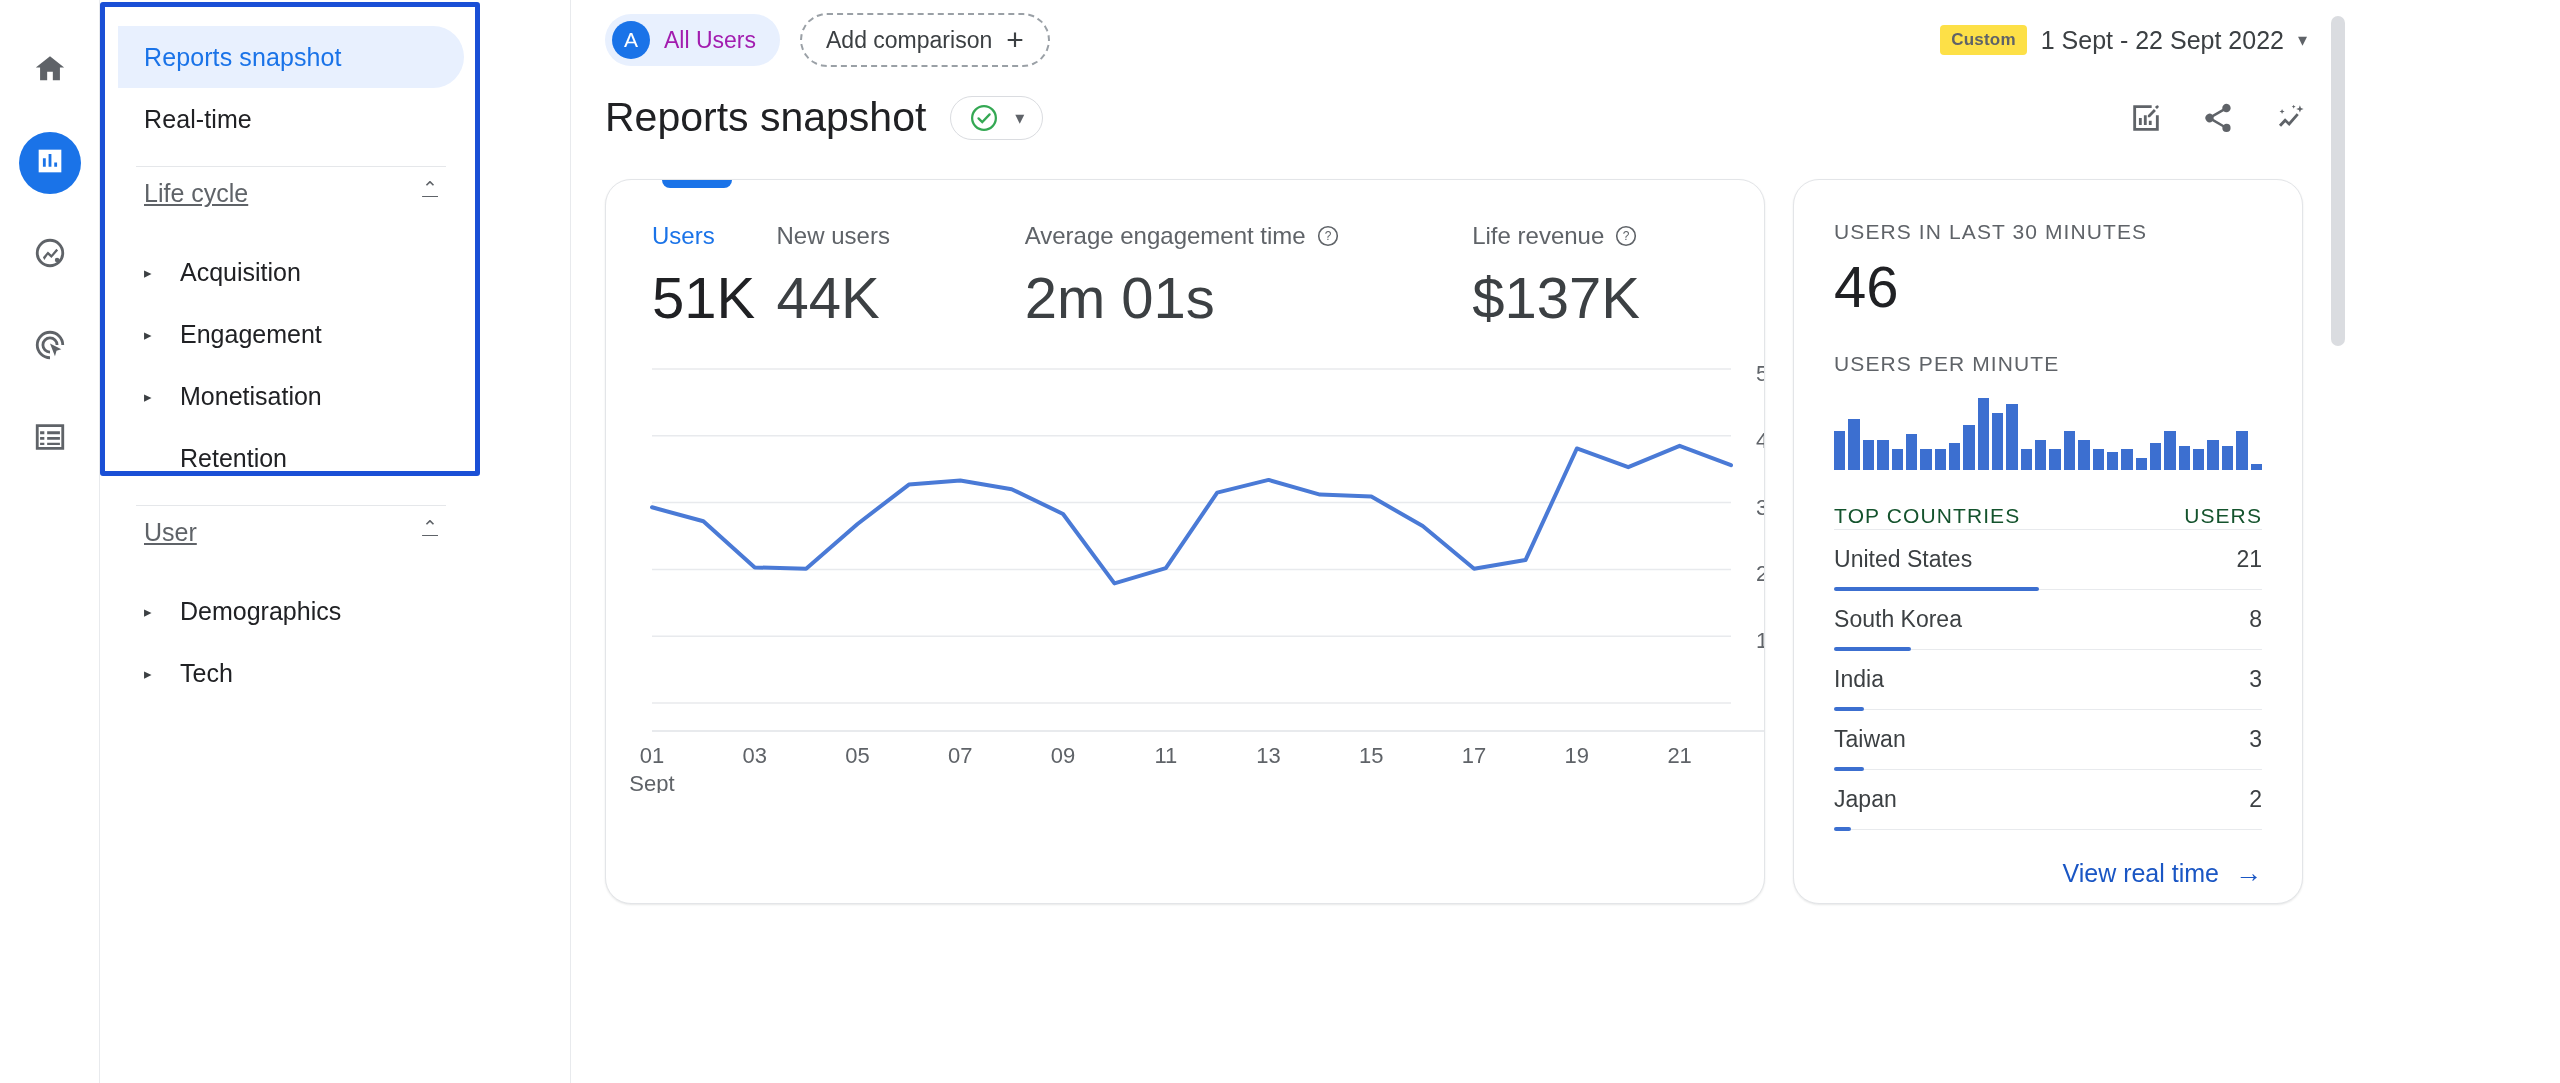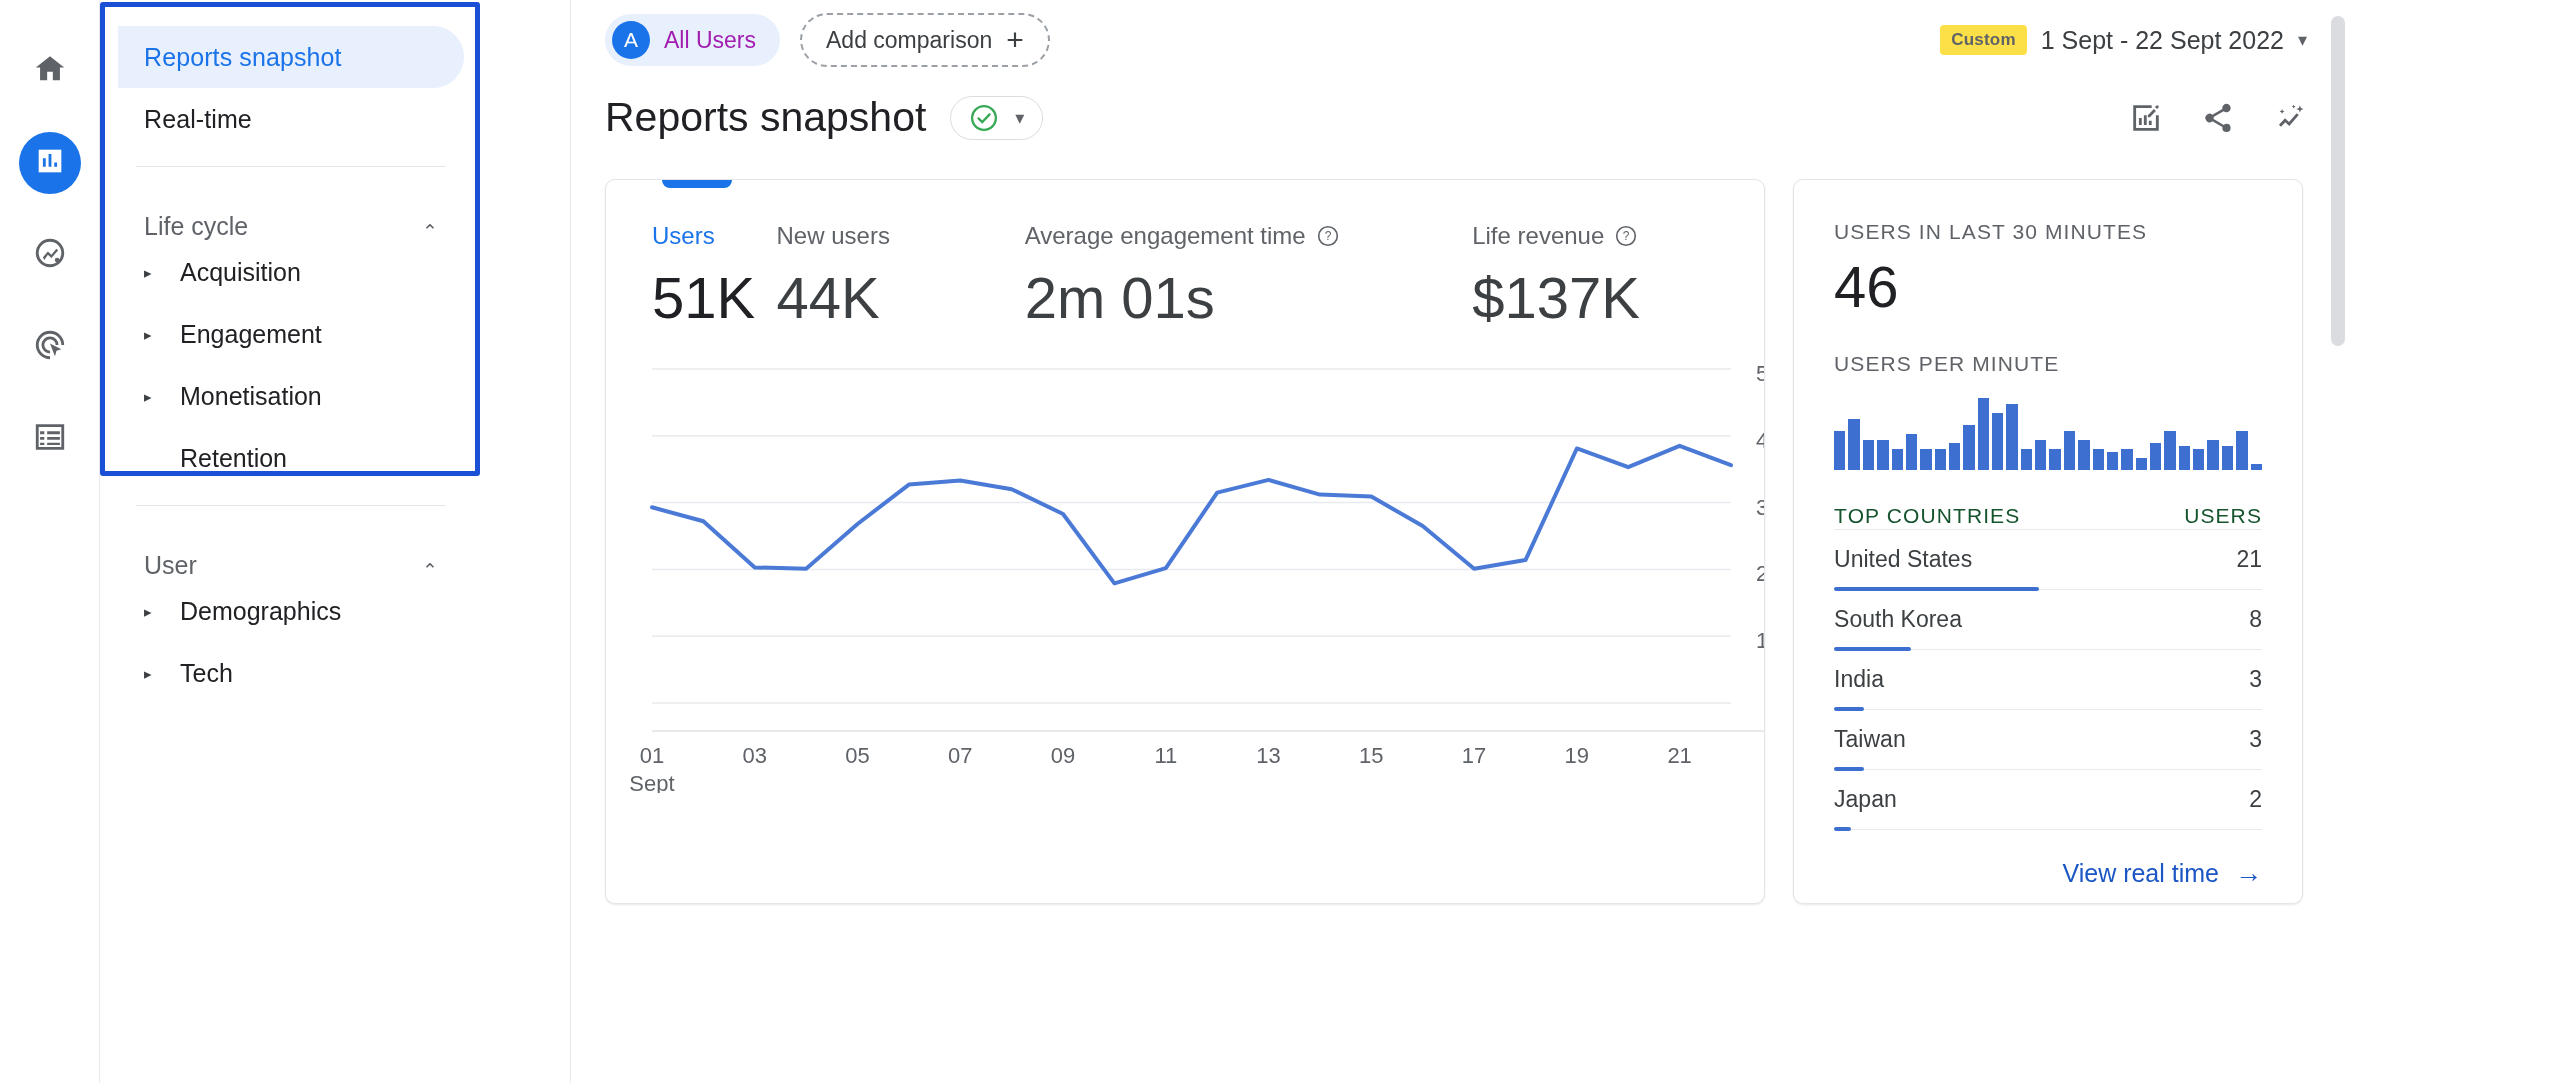--- a/index.html
+++ b/index.html
@@ -39,22 +39,22 @@
     padding: 18px 12px 0 12px; background: #fff;
   }
   .nav-item {
     height: 62px; display: flex; align-items: center;
     padding: 0 26px; border-radius: 0 40px 40px 0;
     font-size: 25px; color: #202124; cursor: pointer; letter-spacing: .1px;
   }
   .nav-item.selected { background: #e8f0fe; color: #1a73e8; font-weight: 500; }
   .nav-sep { height: 1px; background: #e5e7ea; margin: 16px 18px 12px 18px; }
   .nav-group {
-    height: 62px; display: flex; align-items: flex-end; justify-content: space-between;
-    padding: 0 26px 0 26px; font-size: 25px; color: #5f6368; cursor: pointer;
+    height: 62px; display: flex; align-items: flex-start; justify-content: space-between;
+    padding: 0 26px 0 26px; font-size: 25px; color: #5f6368; cursor: pointer; text-decoration: underline;
   }
   .nav-group .chev { font-size: 19px; color: #5f6368; line-height: 1; }
   .nav-sub {
     height: 62px; display: flex; align-items: center;
     padding-left: 26px; font-size: 25px; color: #202124; cursor: pointer;
   }
   .nav-sub .caret {
     width: 26px; display: inline-block; font-size: 15px; color: #3c4043; line-height: 1;
   }
   .nav-sub .caret.empty { visibility: hidden; }
@@ -99,21 +99,21 @@
     border: 1px solid #dadce0; border-radius: 40px; padding: 6px 18px; cursor: pointer;
   }
   .check-circle { width: 30px; height: 30px; }
   .title-actions { margin-left: auto; display: flex; gap: 38px; align-items: center; }
   .title-actions .act { cursor: pointer; display: flex; }
   .title-actions svg { width: 34px; height: 34px; fill: #5f6368; }
 
   .content { display: flex; gap: 28px; padding: 38px 48px 0 34px; align-items: flex-start; }
 
   .card {
-    background: #fff; border: 1px solid #e3e5e8; border-radius: 10px;
+    background: #fff; border: 1px solid #e3e5e8; border-radius: 26px;
     box-shadow: 0 1px 2px rgba(60,64,67,.12);
     position: relative; overflow: hidden;
   }
   .card-left { width: 1255px; height: 725px; }
   .card-right { width: 545px; height: 725px; padding: 40px 40px 0 40px; }
 
   .tab-indicator {
     position: absolute; left: 56px; top: -8px; width: 70px; height: 16px;
     background: #1a73e8; border-radius: 8px;
   }

